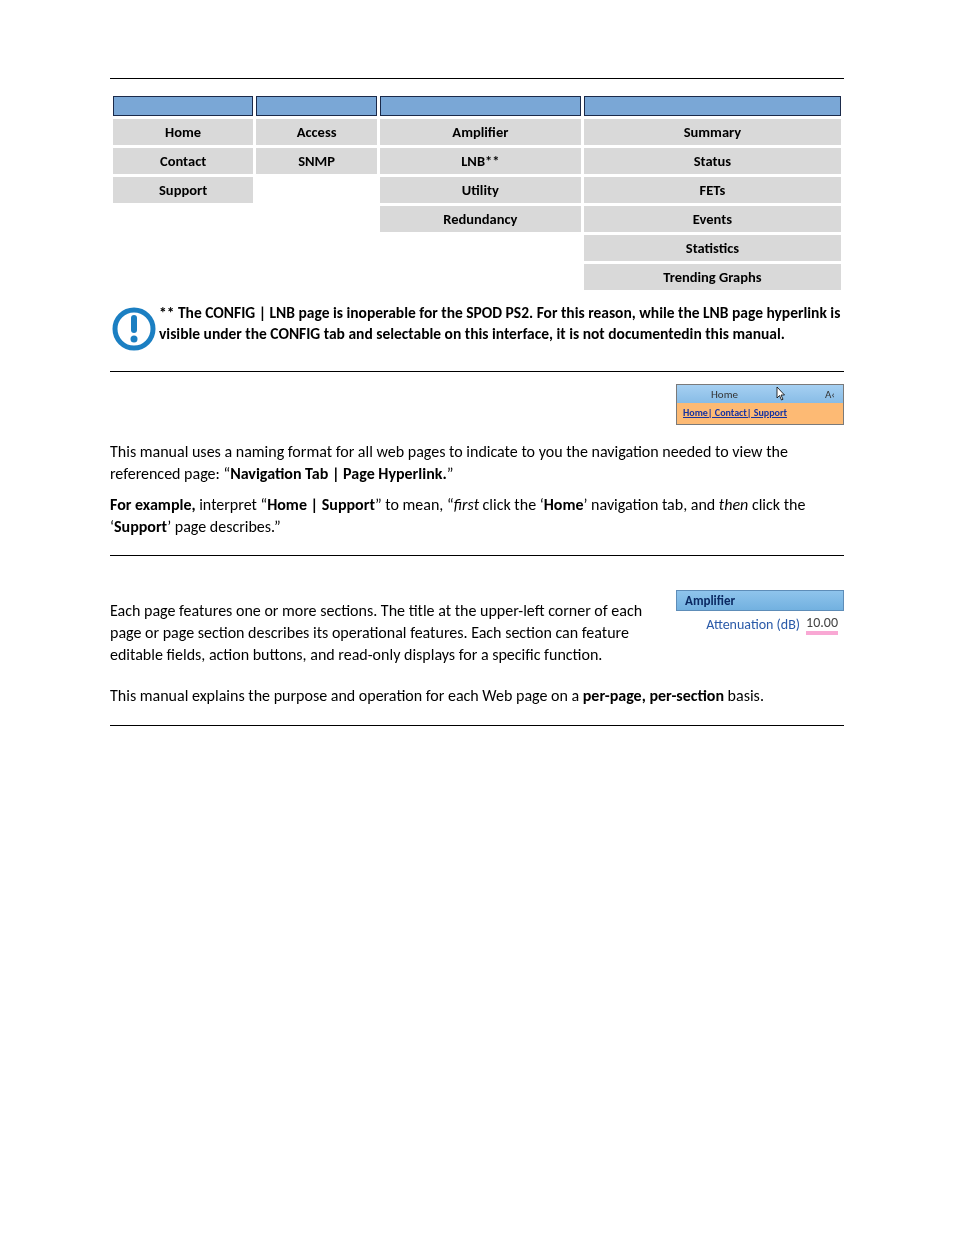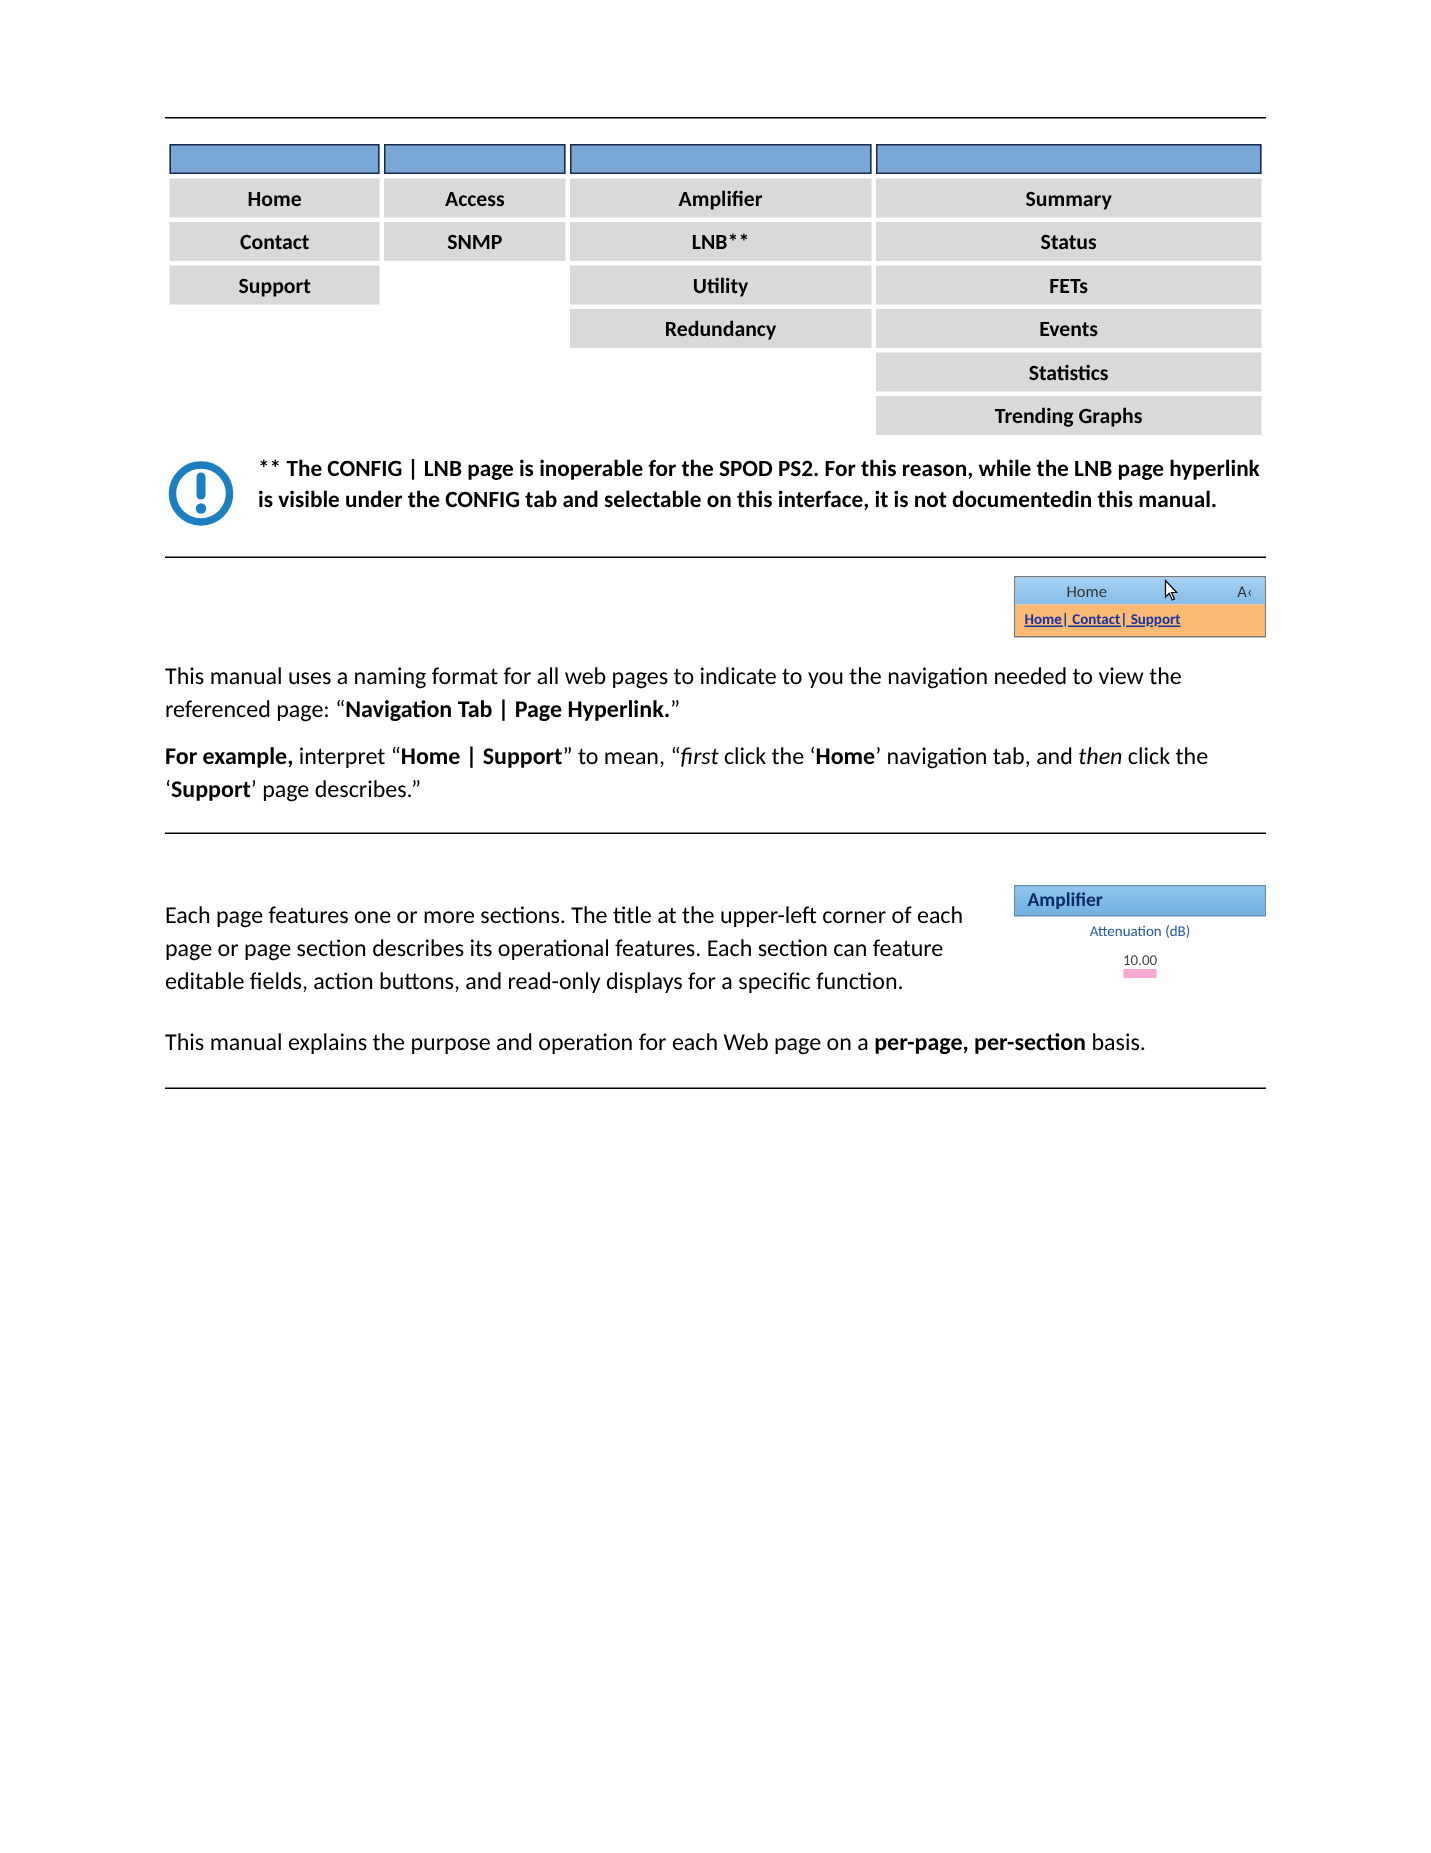--- a/index.html
+++ b/index.html
@@ -45,21 +45,21 @@
   .menu-table .cell {
     background: #d9d9d9;
   }
   .menu-table td.empty {
     background: transparent;
   }
 
   .note-row {
     display: flex;
     align-items: flex-start;
-    gap: 14px;
+    gap: 1px;
     margin-top: 2px;
   }
   .note-icon {
     width: 48px;
     height: 48px;
     flex: 0 0 auto;
     margin-top: 2px;
   }
   .note-text {
     font-size: 15.5px;
@@ -104,28 +104,28 @@
   }
   .thumb2 .hdr {
     background: linear-gradient(#8fc4ec, #72b1e0);
     color: #0b2a63;
     font-weight: bold;
     font-size: 13px;
     padding: 2px 8px;
     border: 1px solid #5e8db8;
   }
   .thumb2 .row {
-    font-size: 10px;
+    font-size: 14px;
     color: #2a5aa8;
     text-align: right;
     padding: 3px 6px 0 6px;
-    display:flex; justify-content:flex-end; gap:6px; align-items:center;flex-direction:column;
+    display:flex; justify-content:flex-end; gap:6px; align-items:center;
   }
   .thumb2 .val {
-    border-bottom: 6px solid #f9a8d4;
+    border-bottom: 4px solid #f9a8d4;
     color: #444;
   }
 
   .bold { font-weight: bold; }
   .italic { font-style: italic; }
   .clear { clear: both; }
 </style>
 </head>
 <body>
 

